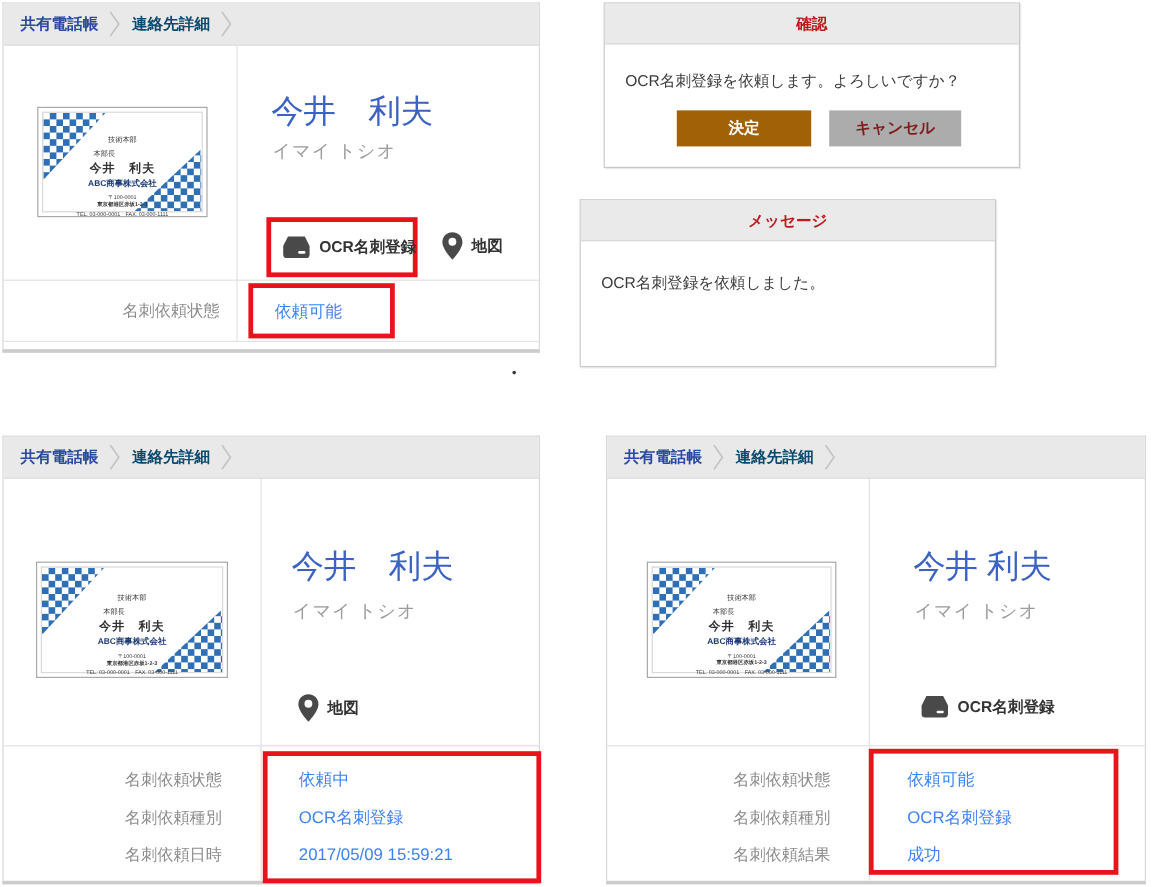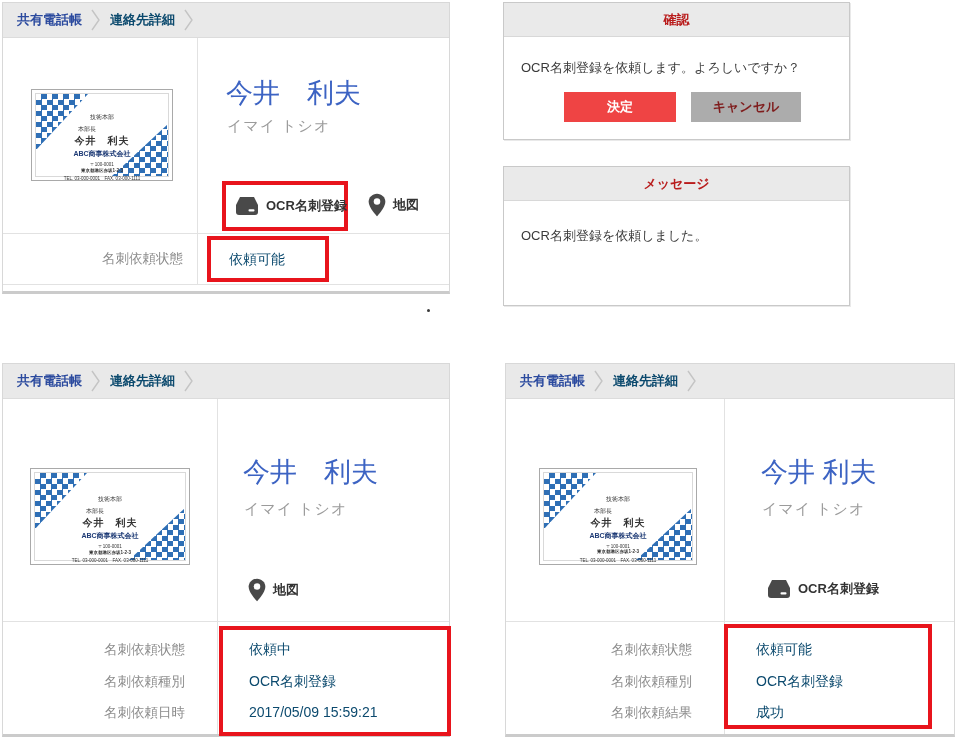--- a/index.html
+++ b/index.html
@@ -43,32 +43,32 @@
   .ckana{position:absolute;font-size:15px;color:#9b9b9b;letter-spacing:1px;white-space:nowrap;}
 
   .action{display:flex;align-items:center;gap:6px;font-size:13px;font-weight:bold;
           color:#333;cursor:pointer;white-space:nowrap;}
   .action.abs{position:absolute;}
 
   .hl{position:absolute;border:4px solid #e8141c;box-sizing:border-box;}
   .hl.flexc{display:flex;align-items:center;padding-left:8px;}
 
   .tlabel{position:absolute;font-size:13.5px;color:#8c8c8c;text-align:right;white-space:nowrap;}
-  .tvalue{position:absolute;font-size:14px;color:#0c4a6e;white-space:nowrap;}
+  .tvalue{position:absolute;font-size:14px;color:#3b82f6;white-space:nowrap;}
 
   
   .dialog{position:absolute;background:#fff;border:1px solid #c9c9c9;
           box-shadow:1px 1px 0 #e9e9e9;box-sizing:border-box;}
   .dialog-h{height:33px;background:#eaeaea;border-bottom:1px solid #d8d8d8;
             display:flex;align-items:center;justify-content:center;
             font-size:13px;font-weight:bold;color:#b91c1c;}
   .dialog-msg{position:absolute;left:17px;font-size:13px;color:#3a3a3a;white-space:nowrap;}
   .btn{position:absolute;height:30px;display:flex;align-items:center;justify-content:center;
        font-size:13px;font-weight:bold;color:#fff;cursor:pointer;box-sizing:border-box;}
-  .btn.blue{background:#ef4444;}
+  .btn.blue{background:#a16207;}
   .btn.gray{background:#acacac;color:#7f1d1d;}
 
   .dot{position:absolute;width:3px;height:3px;border-radius:50%;background:#3a3a3a;}
   svg{display:block;}
 </style>
 </head>
 <body>
 
 <div class="stage">
 
@@ -129,21 +129,21 @@
     <div class="tvalue" style="left:226px;top:248px">依頼可能</div>
   </section>
 
   <section class="dialog" style="left:503px;top:2px;width:347px;height:138px">
     <div class="dialog-h">確認</div>
     <div class="dialog-msg" style="top:56px">OCR名刺登録を依頼します。よろしいですか？</div>
     <div class="btn blue" style="left:60px;top:89px;width:112px">決定</div>
     <div class="btn gray" style="left:187px;top:89px;width:110px">キャンセル</div>
   </section>
 
-  <section class="dialog" style="left:503px;top:166px;width:347px;height:140px">
+  <section class="dialog" style="left:483px;top:166px;width:347px;height:140px">
     <div class="dialog-h">メッセージ</div>
     <div class="dialog-msg" style="top:60px">OCR名刺登録を依頼しました。</div>
   </section>
 
   <div class="dot" style="left:427px;top:309px"></div>
 
   <section class="panel" style="left:2px;top:363px;width:448px;height:374px">
     <header class="crumbbar">
       <span class="crumb blue">共有電話帳</span>
       <svg class="chev" width="10" height="24" viewBox="0 0 10 24">

